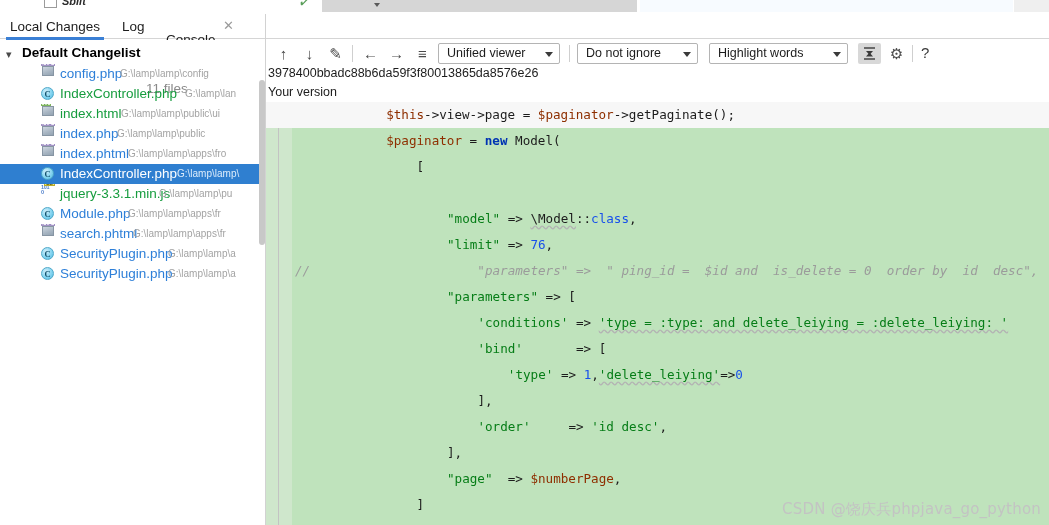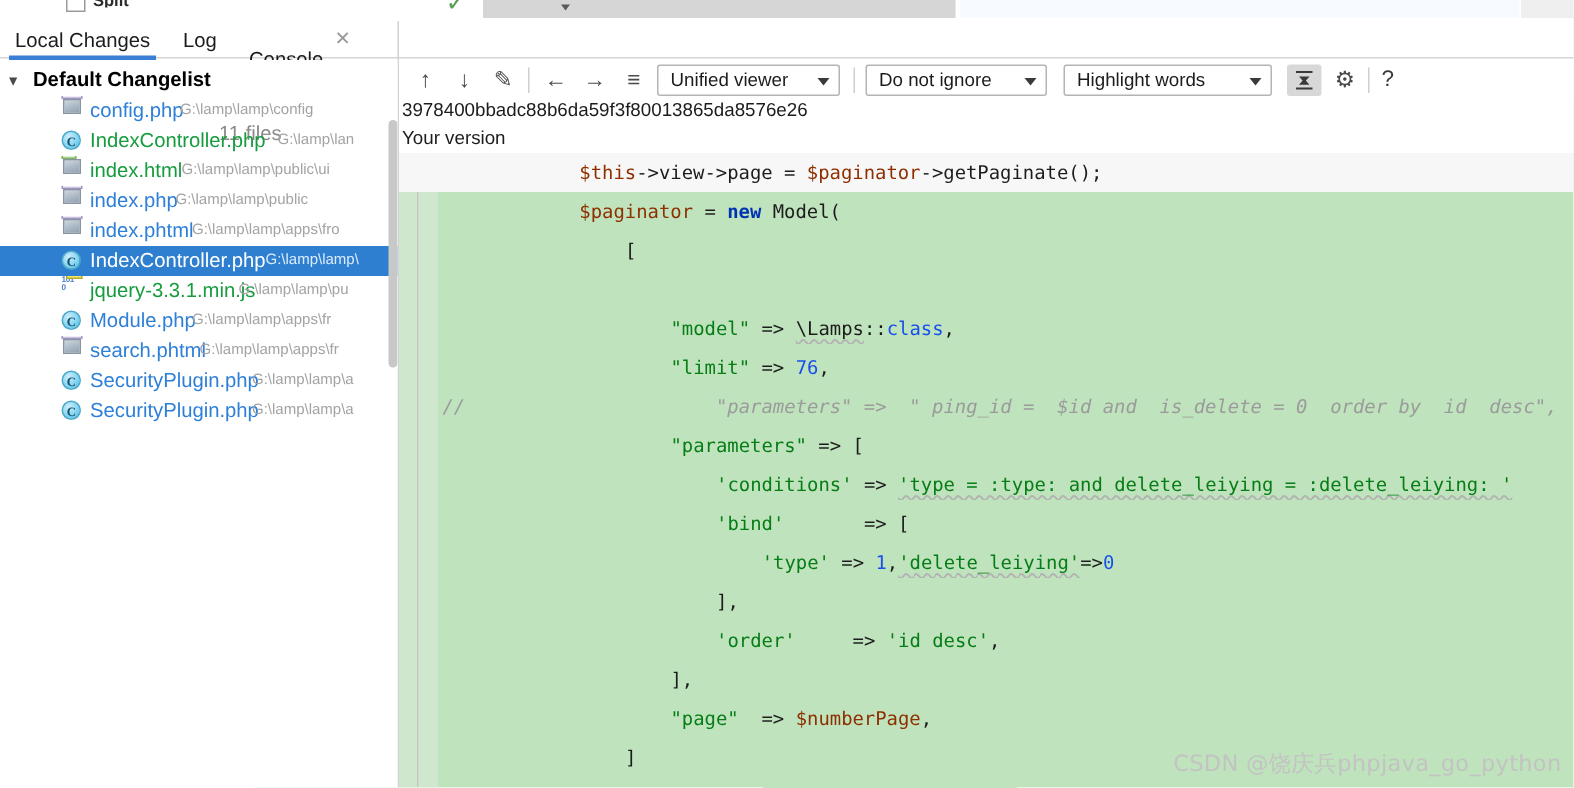--- a/index.html
+++ b/index.html
@@ -7,21 +7,21 @@
     margin: 0; padding: 0;
     width: 1049px; height: 525px;
     overflow: hidden;
     background: #ffffff;
     font-family: "Liberation Sans", sans-serif;
     -webkit-font-smoothing: antialiased;
   }
   #app { position: relative; width: 1049px; height: 525px; overflow: hidden; }
 
   
-  .topstrip { position:absolute; left:0; top:0; width:1043px; height:14px; background:#ffffff; }
+  .topstrip { position:absolute; left:0; top:0; width:1043px; height:14px; background:#ffffff;font-style:italic; }
   .topstrip .seg { position:absolute; top:0; height:12px; background:#d6d6d6; }
   .topstrip .seg.light { background:#f7fbff; }
   .topstrip .seg.lighter { background:#efefef; }
   .topstrip .clip-text {
     position:absolute; left:62px; top:-5px;
     font-size:11px; font-weight:bold; color:#2b2b2b;
     overflow:hidden; height:10px;
   }
   .topstrip .clip-box {
     position:absolute; left:44px; top:-1px; width:13px; height:9px;
@@ -339,21 +339,21 @@
         </div>
       <div class="gutter-line"></div>
       <div class="gutter-b">
           <div class="top"></div>
         </div>
       <div class="code" id="code-lines">
           <div class="cline unchanged" style="top: 0px; padding-left: 33px;"><span class="txt" style="left: 120.2px;"><span class="var">$this</span><span class="pun">-&gt;view-&gt;page = </span><span class="var">$paginator</span><span class="pun">-&gt;getPaginate();</span></span></div>
           <div class="cline" style="top: 26px;"><span class="txt" style="left: 120.2px;"><span class="var">$paginator</span><span class="pun"> = </span><span class="kw">new</span><span class="pun"> Model(</span></span></div>
           <div class="cline" style="top: 52px;"><span class="txt" style="left: 150.6px;"><span class="pun">[</span></span></div>
           <div class="cline" style="top: 78px;"><span class="txt" style="left: 181px;"></span></div>
-          <div class="cline" style="top: 104px;"><span class="txt" style="left: 181px;"><span class="str">"model"</span><span class="pun"> =&gt; </span><span class="pun wavy">\Lamps</span><span class="pun">::</span><span class="cls">class</span><span class="pun">,</span></span></div>
+          <div class="cline" style="top: 104px;"><span class="txt" style="left: 181px;"><span class="str">"model"</span><span class="pun"> =&gt; </span><span class="pun wavy">\Model</span><span class="pun">::</span><span class="cls">class</span><span class="pun">,</span></span></div>
           <div class="cline" style="top: 130px;"><span class="txt" style="left: 181px;"><span class="str">"limit"</span><span class="pun"> =&gt; </span><span class="num">76</span><span class="pun">,</span></span></div>
           <div class="cline" style="top: 156px;"><span class="gut">//</span><span class="txt" style="left: 181px;"><span class="cmt">    "parameters" =&gt;  " ping_id =  $id and  is_delete = 0  order by  id  desc",</span></span></div>
           <div class="cline" style="top: 182px;"><span class="txt" style="left: 181px;"><span class="str">"parameters"</span><span class="pun"> =&gt; [</span></span></div>
           <div class="cline" style="top: 234px;"><span class="txt" style="left: 211.4px;"><span class="str">'bind'</span><span class="pun">       =&gt; [</span></span></div>
           <div class="cline" style="top: 208px;"><span class="txt" style="left: 211.4px;"><span class="str">'conditions'</span><span class="pun"> =&gt; </span><span class="str wavy">'type = :type: and delete_leiying = :delete_leiying: '</span></span></div>
           <div class="cline" style="top: 260px;"><span class="txt" style="left: 241.8px;"><span class="str">'type'</span><span class="pun"> =&gt; </span><span class="num">1</span><span class="pun">,</span><span class="str wavy">'delete_leiying'</span><span class="pun">=&gt;</span><span class="num">0</span></span></div>
           <div class="cline" style="top: 286px;"><span class="txt" style="left: 211.4px;"><span class="pun">],</span></span></div>
           <div class="cline" style="top: 312px;"><span class="txt" style="left: 211.4px;"><span class="str">'order'</span><span class="pun">     =&gt; </span><span class="str">'id desc'</span><span class="pun">,</span></span></div>
           <div class="cline" style="top: 338px;"><span class="txt" style="left: 181px;"><span class="pun">],</span></span></div>
           <div class="cline" style="top: 364px;"><span class="txt" style="left: 181px;"><span class="str">"page"</span><span class="pun">  =&gt; </span><span class="var">$numberPage</span><span class="pun">,</span></span></div>

